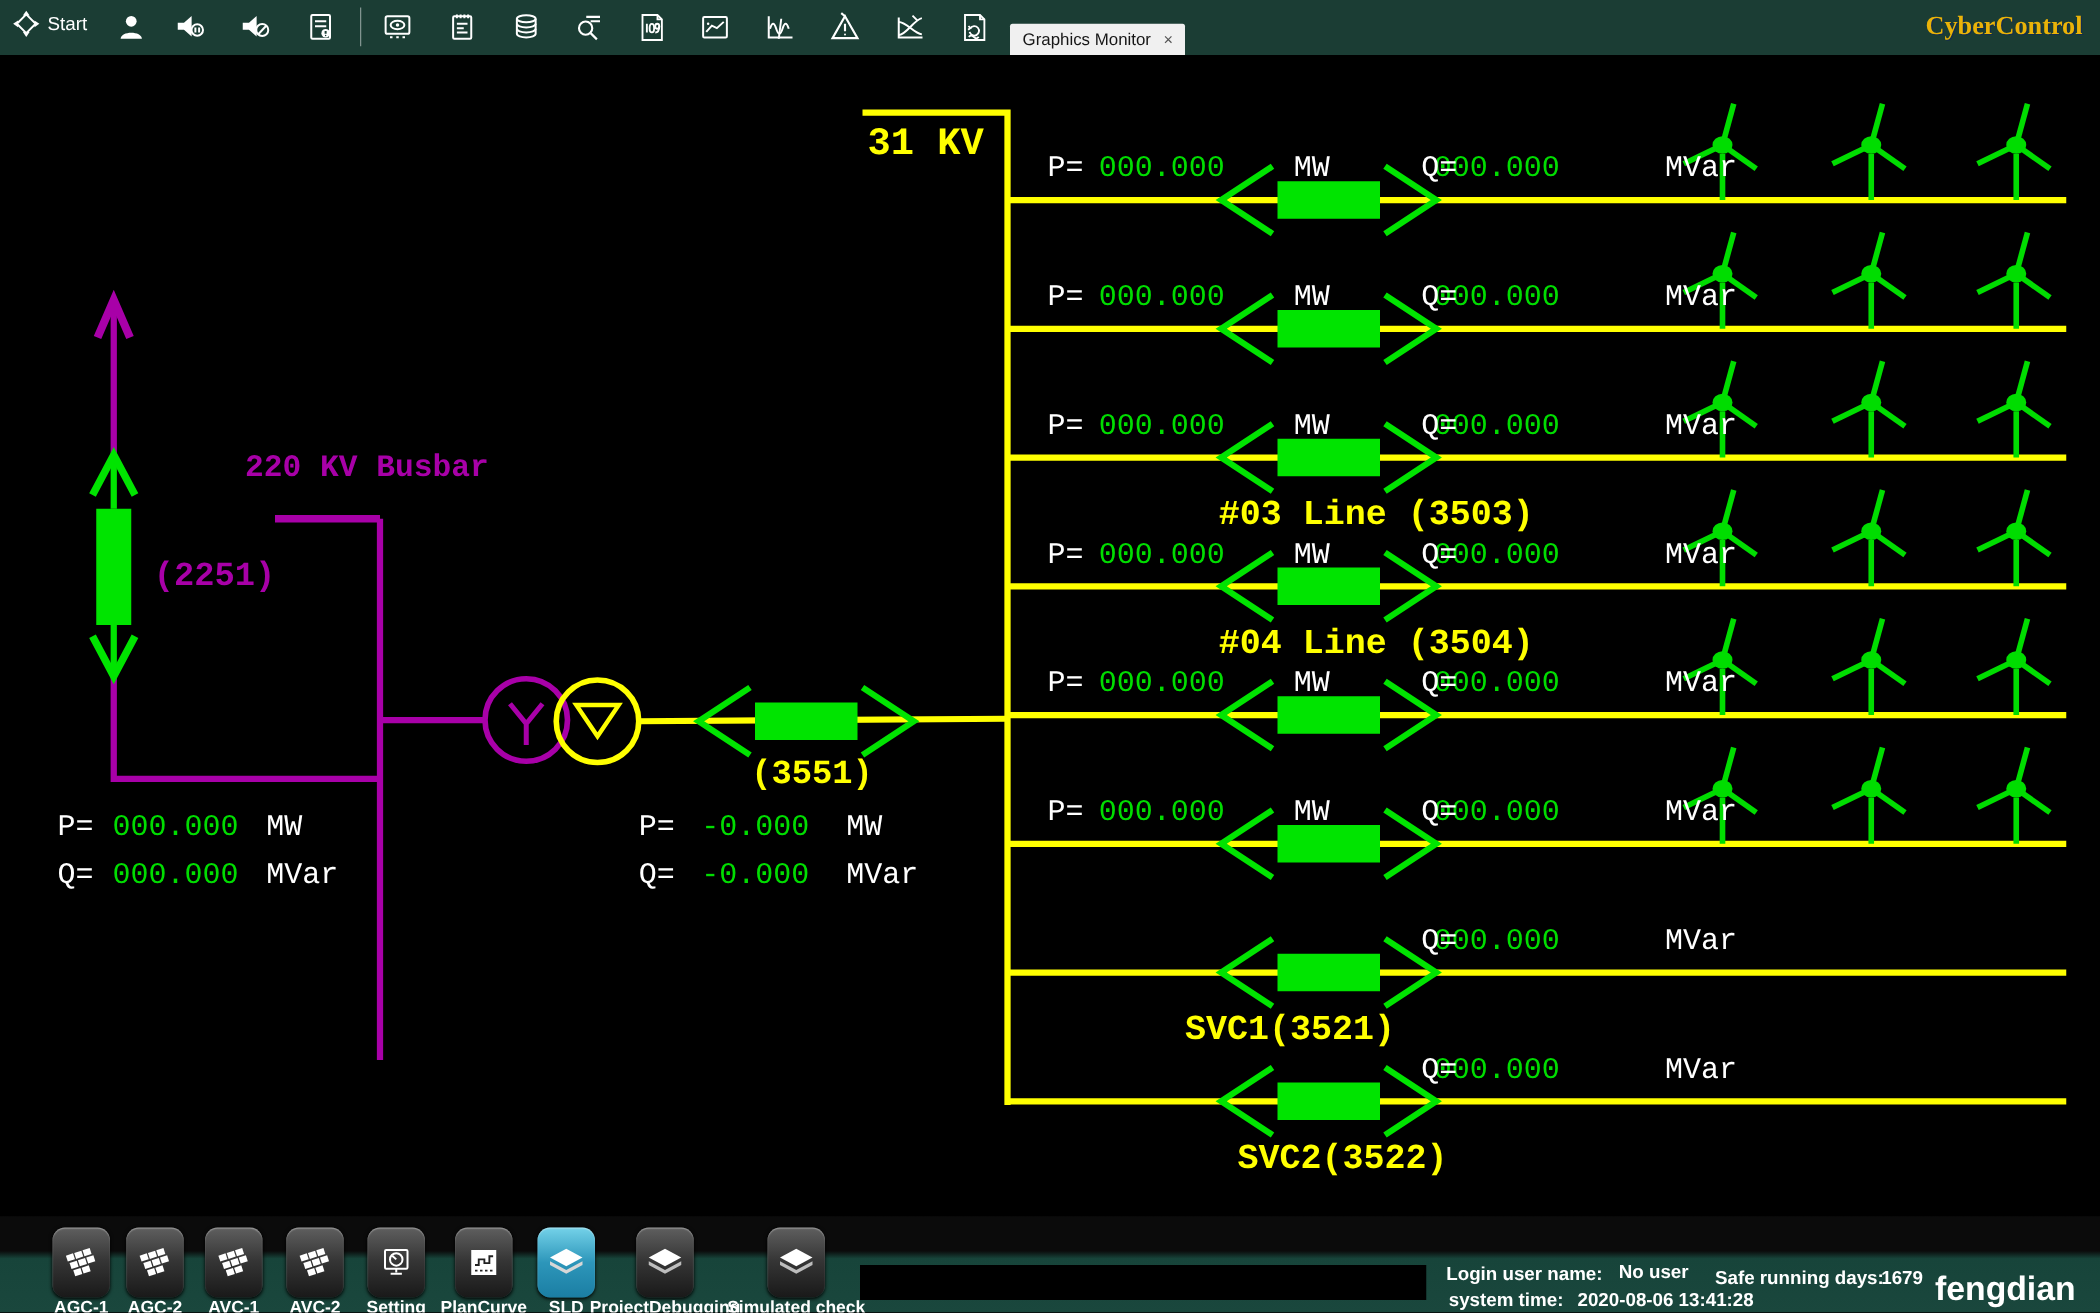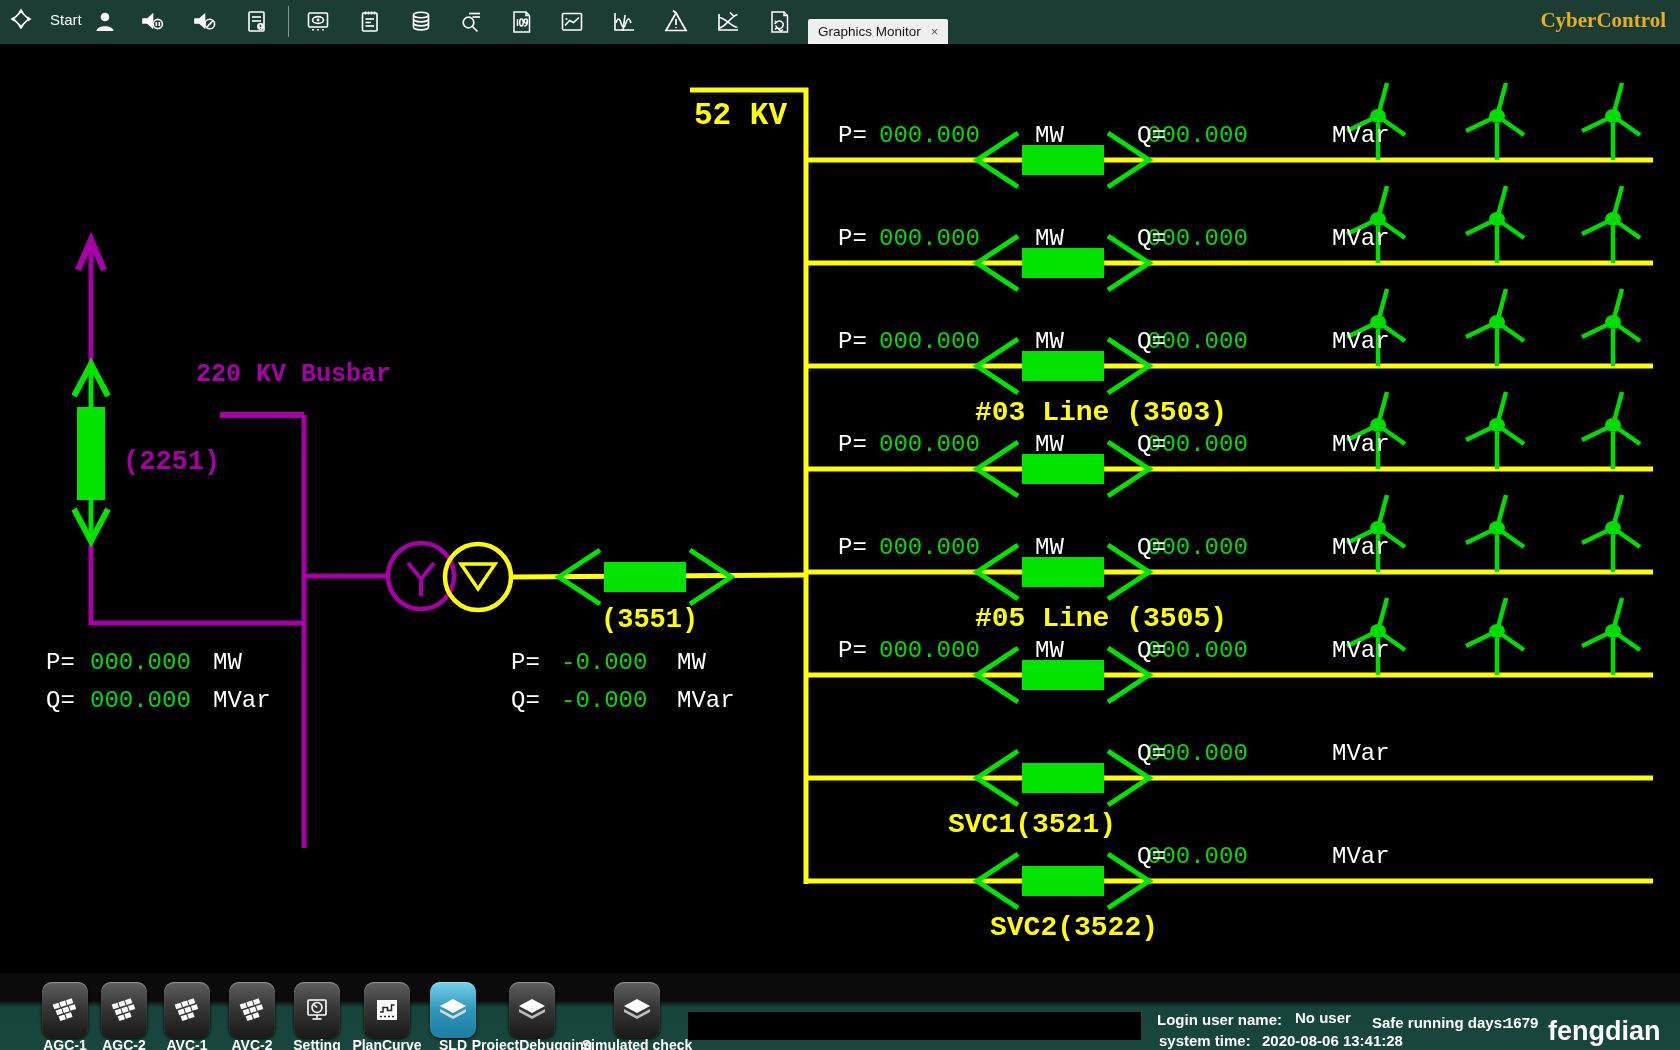--- a/index.html
+++ b/index.html
@@ -1,21 +1,21 @@
 <!DOCTYPE html>
 <html><head>
 <meta charset="utf-8">
 <style>
   html,body{margin:0;padding:0;background:#000;}
   body{width:1680px;height:1050px;overflow:hidden;font-family:"Liberation Sans",sans-serif;position:relative;}
   .screen{position:absolute;left:0;top:0;width:1680px;height:1050px;background:#000;}
 
   
   .toolbar{position:absolute;left:0;top:0;width:1680px;height:44px;background:#1b3d34;z-index:30;}
-  .start{position:absolute;left:10px;top:8px;display:flex;align-items:center;gap:18px;color:#fff;font-size:15px;cursor:default;}
+  .start{position:absolute;left:10px;top:8px;display:flex;align-items:center;gap:6px;color:#fff;font-size:15px;cursor:default;}
   .ticon{position:absolute;top:8px;width:28px;height:28px;display:flex;align-items:center;justify-content:center;}
   .tsep{position:absolute;left:288px;top:6px;width:1px;height:31px;background:rgba(255,255,255,.45);}
   .tab{position:absolute;left:808px;top:19px;height:25px;background:#f0f0f0;color:#161616;display:flex;align-items:center;gap:10px;padding:0 10px;font-size:13.5px;border-radius:2px 2px 0 0;}
   .tab .x{color:#555;font-size:13px;}
   .brand{position:absolute;right:14px;top:8px;font-size:21px;font-weight:bold;color:#eab308;text-shadow:1px 1px 0 #142c4e;font-family:Liberation Serif, serif;}
 
   
   .t{position:absolute;font-family:"Liberation Mono","DejaVu Sans Mono",monospace;white-space:pre;line-height:1.05;z-index:5;}
   .g{color:#00dd00;}
   .w{color:#ffffff;}
@@ -139,21 +139,21 @@
   <div class="t w f24" style="left:213px;top:688px">MVar</div>
 
   <div class="t y f27" style="left:601px;top:606px">(3551)</div>
   <div class="t w f24" style="left:511px;top:650px">P=</div>
   <div class="t g f24" style="left:561px;top:650px">-0.000</div>
   <div class="t w f24" style="left:677px;top:650px">MW</div>
   <div class="t w f24" style="left:511px;top:688px">Q=</div>
   <div class="t g f24" style="left:561px;top:688px">-0.000</div>
   <div class="t w f24" style="left:677px;top:688px">MVar</div>
 
-  <div class="t y f31" style="left:694px;top:100px">52 KV</div>
+  <div class="t y f31" style="left:694px;top:100px">31 KV</div>
 
   <div class="t w f24" style="left:838px;top:123px">P=</div>
   <div class="t g f24" style="left:879px;top:123px">000.000</div>
   <div class="t w f24" style="left:1035px;top:123px">MW</div>
   <div class="t g f24" style="left:1147px;top:123px">000.000</div>
   <div class="t w f24" style="left:1137px;top:123px">Q=</div>
   <div class="t w f24" style="left:1332px;top:123px">MVar</div>
 
   <div class="t w f24" style="left:838px;top:226px">P=</div>
   <div class="t g f24" style="left:879px;top:226px">000.000</div>
@@ -169,28 +169,28 @@
   <div class="t w f24" style="left:1137px;top:329px">Q=</div>
   <div class="t w f24" style="left:1332px;top:329px">MVar</div>
   <div class="t y f28" style="left:975px;top:398px">#03 Line (3503)</div>
 
   <div class="t w f24" style="left:838px;top:432px">P=</div>
   <div class="t g f24" style="left:879px;top:432px">000.000</div>
   <div class="t w f24" style="left:1035px;top:432px">MW</div>
   <div class="t g f24" style="left:1147px;top:432px">000.000</div>
   <div class="t w f24" style="left:1137px;top:432px">Q=</div>
   <div class="t w f24" style="left:1332px;top:432px">MVar</div>
+  <div class="t y f28" style="left:975px;top:501px">#04 Line (3504)</div>
 
   <div class="t w f24" style="left:838px;top:535px">P=</div>
   <div class="t g f24" style="left:879px;top:535px">000.000</div>
   <div class="t w f24" style="left:1035px;top:535px">MW</div>
   <div class="t g f24" style="left:1147px;top:535px">000.000</div>
   <div class="t w f24" style="left:1137px;top:535px">Q=</div>
   <div class="t w f24" style="left:1332px;top:535px">MVar</div>
-  <div class="t y f28" style="left:975px;top:604px">#05 Line (3505)</div>
 
   <div class="t w f24" style="left:838px;top:638px">P=</div>
   <div class="t g f24" style="left:879px;top:638px">000.000</div>
   <div class="t w f24" style="left:1035px;top:638px">MW</div>
   <div class="t g f24" style="left:1147px;top:638px">000.000</div>
   <div class="t w f24" style="left:1137px;top:638px">Q=</div>
   <div class="t w f24" style="left:1332px;top:638px">MVar</div>
 
   <div class="t g f24" style="left:1147px;top:741px">000.000</div>
   <div class="t w f24" style="left:1137px;top:741px">Q=</div>

